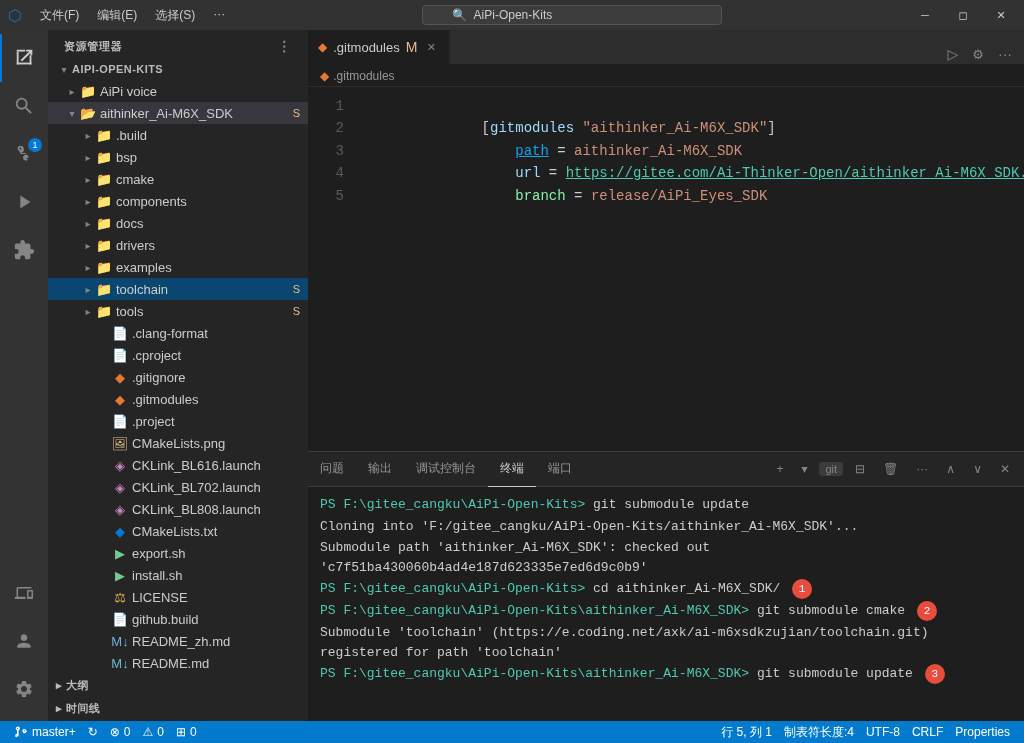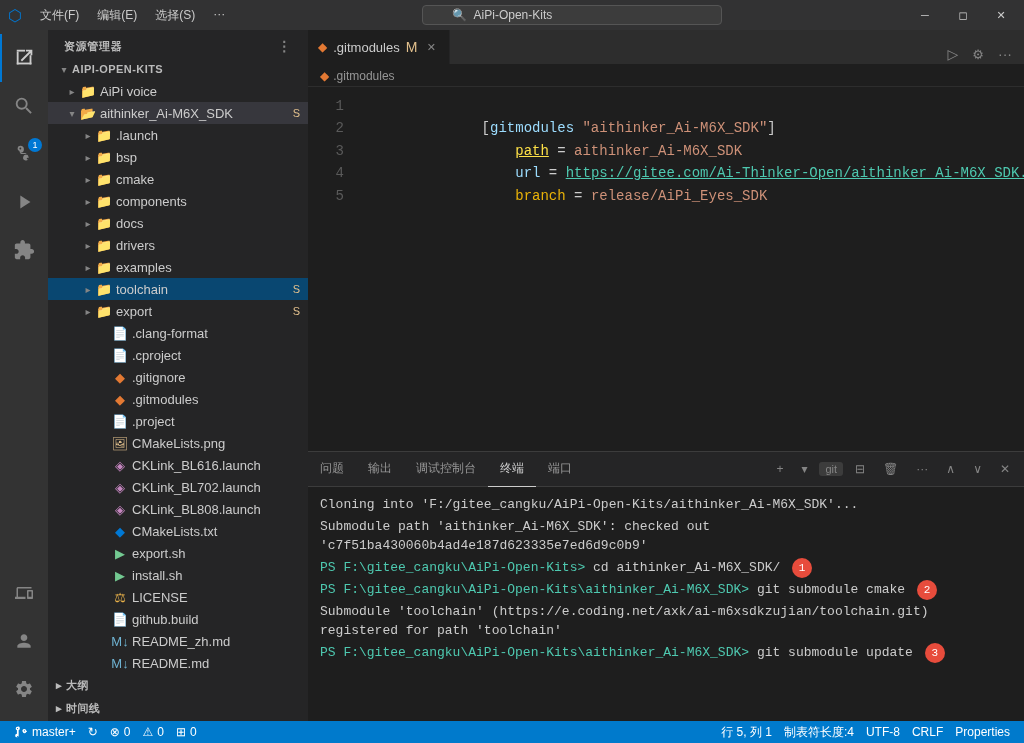--- a/index.html
+++ b/index.html
@@ -518,21 +518,21 @@
       <div class="tree-item highlighted" style="padding-left:16px;">
         <span class="tree-arrow">▾</span>
         <span class="tree-icon folder-yellow">📂</span>
         <span class="tree-label">aithinker_Ai-M6X_SDK</span>
         <span class="tree-badge">S</span>
       </div>
 
       <div class="tree-item" style="padding-left:32px;">
         <span class="tree-arrow">▸</span>
         <span class="tree-icon folder-blue">📁</span>
-        <span class="tree-label">.launch</span>
+        <span class="tree-label">.build</span>
       </div>
 
       <div class="tree-item" style="padding-left:32px;">
         <span class="tree-arrow">▸</span>
         <span class="tree-icon folder-yellow">📁</span>
         <span class="tree-label">bsp</span>
       </div>
 
       <div class="tree-item" style="padding-left:32px;">
         <span class="tree-arrow">▸</span>
@@ -567,21 +567,21 @@
       <div class="tree-item selected" style="padding-left:32px;">
         <span class="tree-arrow">▸</span>
         <span class="tree-icon" style="color:#e8b149;">📁</span>
         <span class="tree-label">toolchain</span>
         <span class="tree-badge">S</span>
       </div>
 
       <div class="tree-item" style="padding-left:32px;">
         <span class="tree-arrow">▸</span>
         <span class="tree-icon" style="color:#e8b149;">📁</span>
-        <span class="tree-label">export</span>
+        <span class="tree-label">tools</span>
         <span class="tree-badge">S</span>
       </div>
 
       <div class="tree-item" style="padding-left:48px;">
         <span class="tree-arrow" style="visibility:hidden">▸</span>
         <span class="tree-icon file-icon">📄</span>
         <span class="tree-label">.clang-format</span>
       </div>
 
       <div class="tree-item" style="padding-left:48px;">
@@ -712,27 +712,27 @@
         <div class="line-number">2</div>
         <div class="line-number">3</div>
         <div class="line-number">4</div>
         <div class="line-number">5</div>
       </div>
       <div class="code-content">
         <div class="code-line">
           <span style="color:#cccccc;">    [</span><span style="color:#9cdcfe;">gitmodules</span><span style="color:#cccccc;"> </span><span style="color:#ce9178;">"aithinker_Ai-M6X_SDK"</span><span style="color:#cccccc;">]</span>
         </div>
         <div class="code-line">
-          <span style="color:#cccccc;">        </span><span style="color:#fde047;text-decoration:underline;">path</span><span style="color:#cccccc;"> = </span><span style="color:#ce9178;">aithinker_Ai-M6X_SDK</span>
+          <span style="color:#cccccc;">        </span><span style="color:#0ea5e9;text-decoration:underline;">path</span><span style="color:#cccccc;"> = </span><span style="color:#ce9178;">aithinker_Ai-M6X_SDK</span>
         </div>
         <div class="code-line">
           <span style="color:#cccccc;">        </span><span style="color:#9cdcfe;">url</span><span style="color:#cccccc;"> = </span><span style="color:#4ec9b0;text-decoration:underline;">https://gitee.com/Ai-Thinker-Open/aithinker_Ai-M6X_SDK.git</span>
         </div>
         <div class="code-line">
-          <span style="color:#cccccc;">        </span><span style="color:#eab308;">branch</span><span style="color:#cccccc;"> = </span><span style="color:#ce9178;">release/AiPi_Eyes_SDK</span>
+          <span style="color:#cccccc;">        </span><span style="color:#86efac;">branch</span><span style="color:#cccccc;"> = </span><span style="color:#ce9178;">release/AiPi_Eyes_SDK</span>
         </div>
         <div class="code-line">&nbsp;</div>
       </div>
     </div>
 
     <div class="panel-area">
 
       <div class="panel-tabs">
         <div class="panel-tab">问题</div>
         <div class="panel-tab">输出</div>
@@ -747,20 +747,24 @@
           <span class="panel-tabs-right-item">🗑</span>
           <span class="panel-tabs-right-item">···</span>
           <span class="panel-tabs-right-item">∧</span>
           <span class="panel-tabs-right-item">∨</span>
           <span class="panel-tabs-right-item">✕</span>
         </div>
       </div>
 
       <div class="terminal">
         <div class="term-line">
+          <span class="term-prompt">PS F:\gitee_cangku\AiPi-Open-Kits&gt;</span>
+          <span class="term-cmd"> git submodule update</span>
+        </div>
+        <div class="term-line">
           <span class="term-output">Cloning into 'F:/gitee_cangku/AiPi-Open-Kits/aithinker_Ai-M6X_SDK'...</span>
         </div>
         <div class="term-line">
           <span class="term-output">Submodule path 'aithinker_Ai-M6X_SDK': checked out 'c7f51ba430060b4ad4e187d623335e7ed6d9c0b9'</span>
         </div>
         <div class="term-line">
           <span class="term-prompt">PS F:\gitee_cangku\AiPi-Open-Kits&gt;</span>
           <span class="term-cmd"> cd aithinker_Ai-M6X_SDK/</span>
           <span class="term-arrow">1</span>
         </div>

